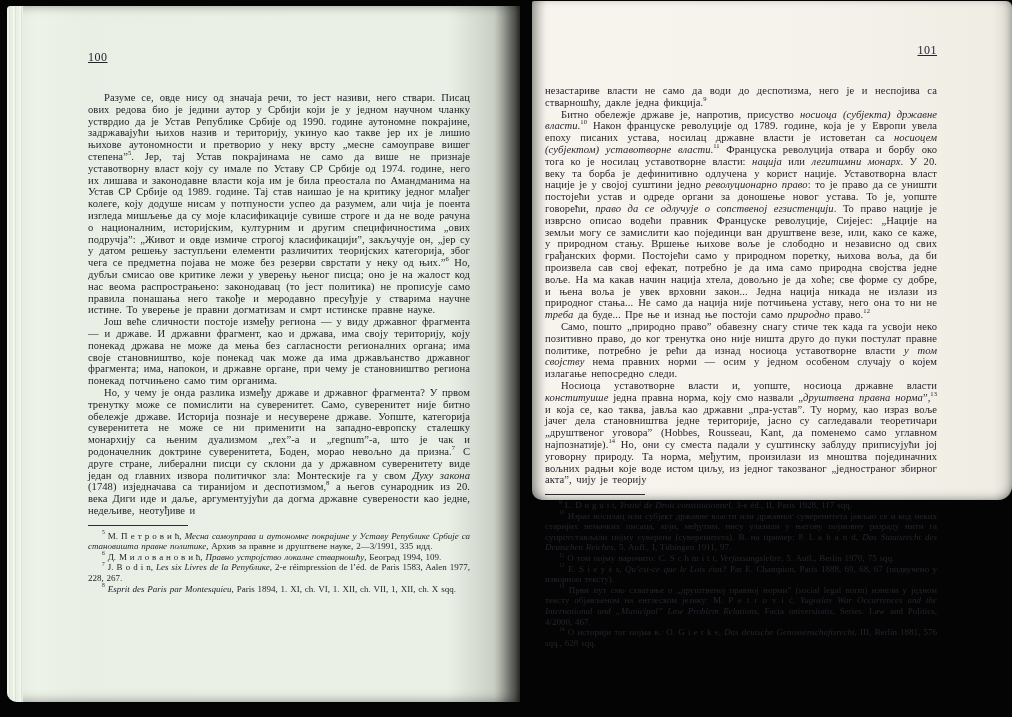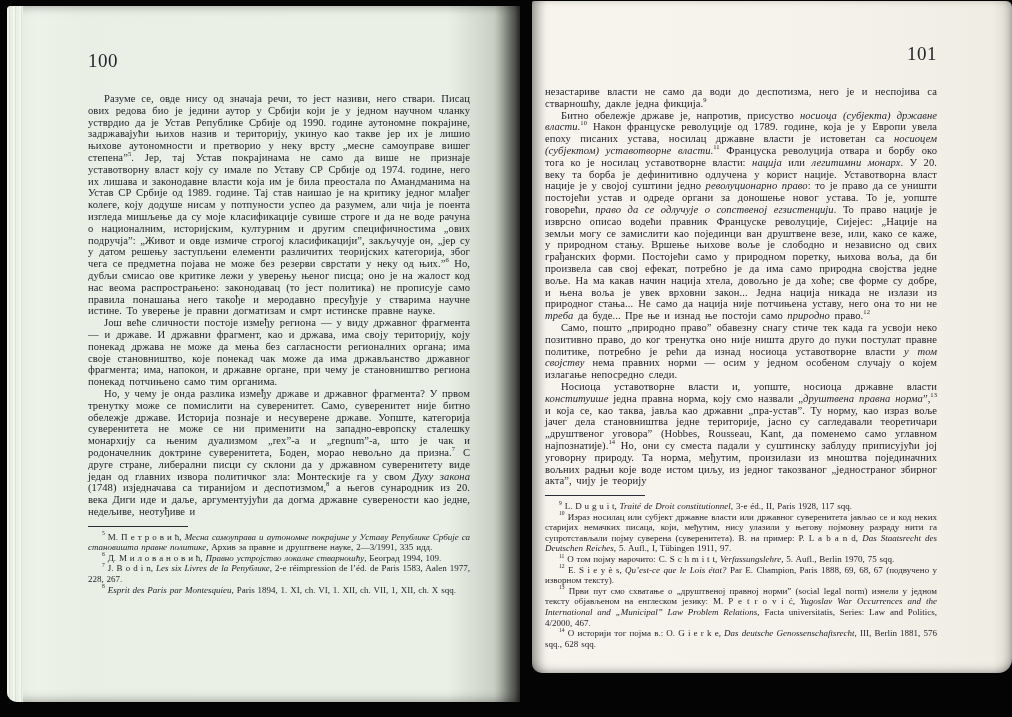--- a/index.html
+++ b/index.html
@@ -41,44 +41,45 @@
     background: repeating-linear-gradient(90deg,
       #f3f7ee 0px, #f3f7ee 2px,
       #dbe3d5 2px, #dbe3d5 3px,
       #eaf0e4 3px, #eaf0e4 6px);
     opacity: 0.95;
   }
   .page-right {
     left: 532px;
     top: 1px;
     width: 480px;
-    height: 672px;
+    height: 499px;
     background: linear-gradient(90deg, #dcdad2 0px, #f6f4ec 14px, #f4f2ea 60%, #efede4 96%, #d8d6cd 100%);
     border-radius: 2px 6px 14px 10px;
     box-shadow: inset 10px 0 14px -8px rgba(0,0,0,0.45),
                 inset 0 -8px 12px -8px rgba(0,0,0,0.3),
                 inset -5px 0 8px -4px rgba(0,0,0,0.3);
   }
   .content {
     position: absolute;
   }
   .page-left .content {
     left: 81px;
     top: 44px;
     width: 382px;
   }
   .page-right .content {
     left: 13px;
     top: 42px;
     width: 392px;
   }
   .page-num {
-    font-size: 19px;
+    font-size: 12px;
     letter-spacing: 0.5px;
-    margin-bottom: 21px;
+    margin-bottom: 27px;
+    text-decoration: underline;
   }
   .page-num.right {
     text-align: right;
   }
   .body-text {
     font-size: 10.6px;
     line-height: 11.8px;
     text-align: justify;
     word-spacing: 1.8px;
     letter-spacing: 0.05px;

